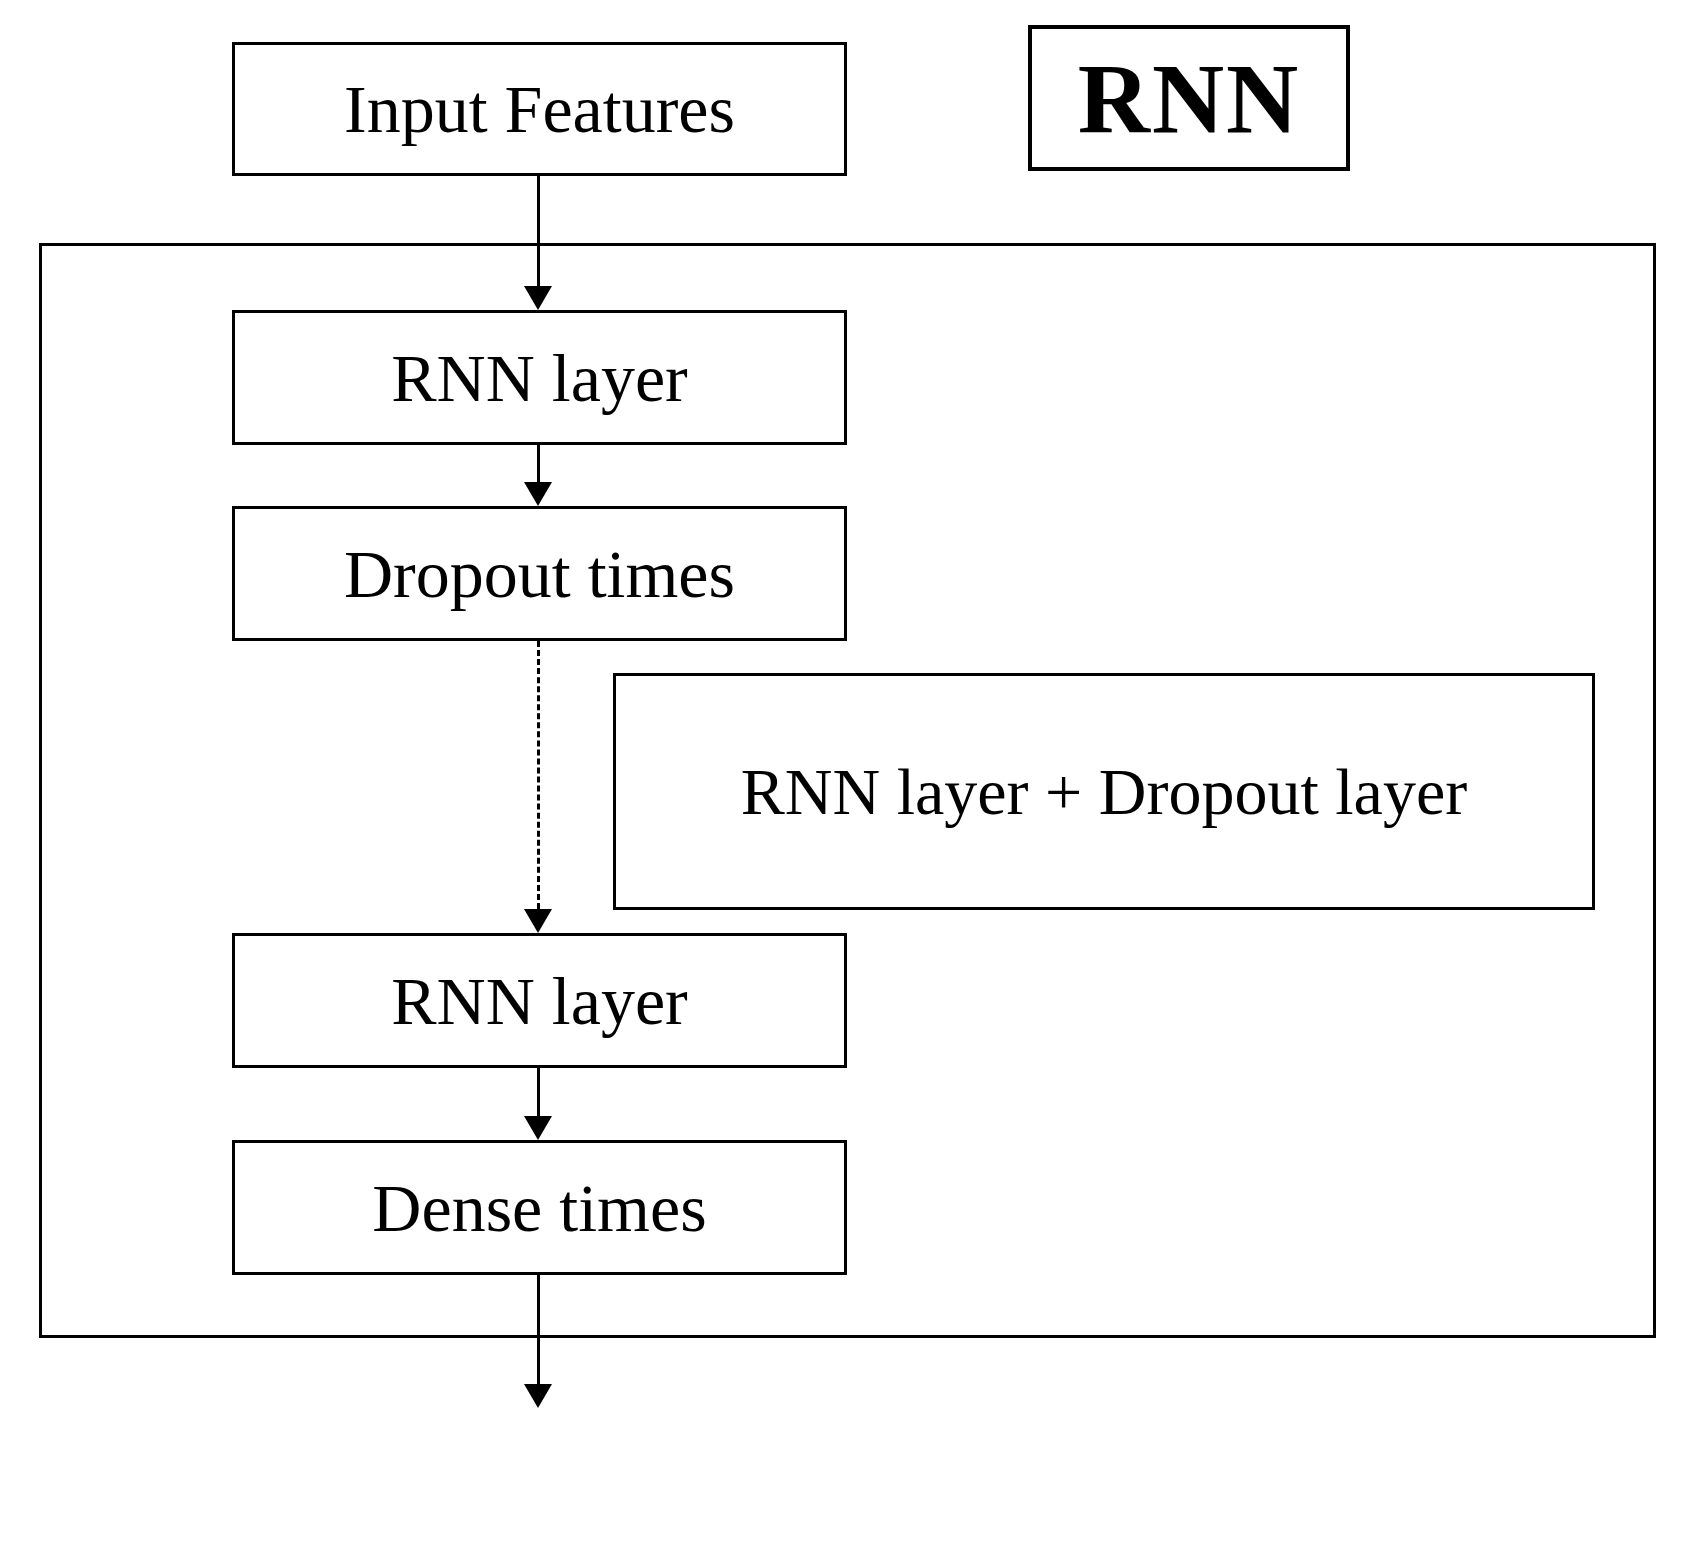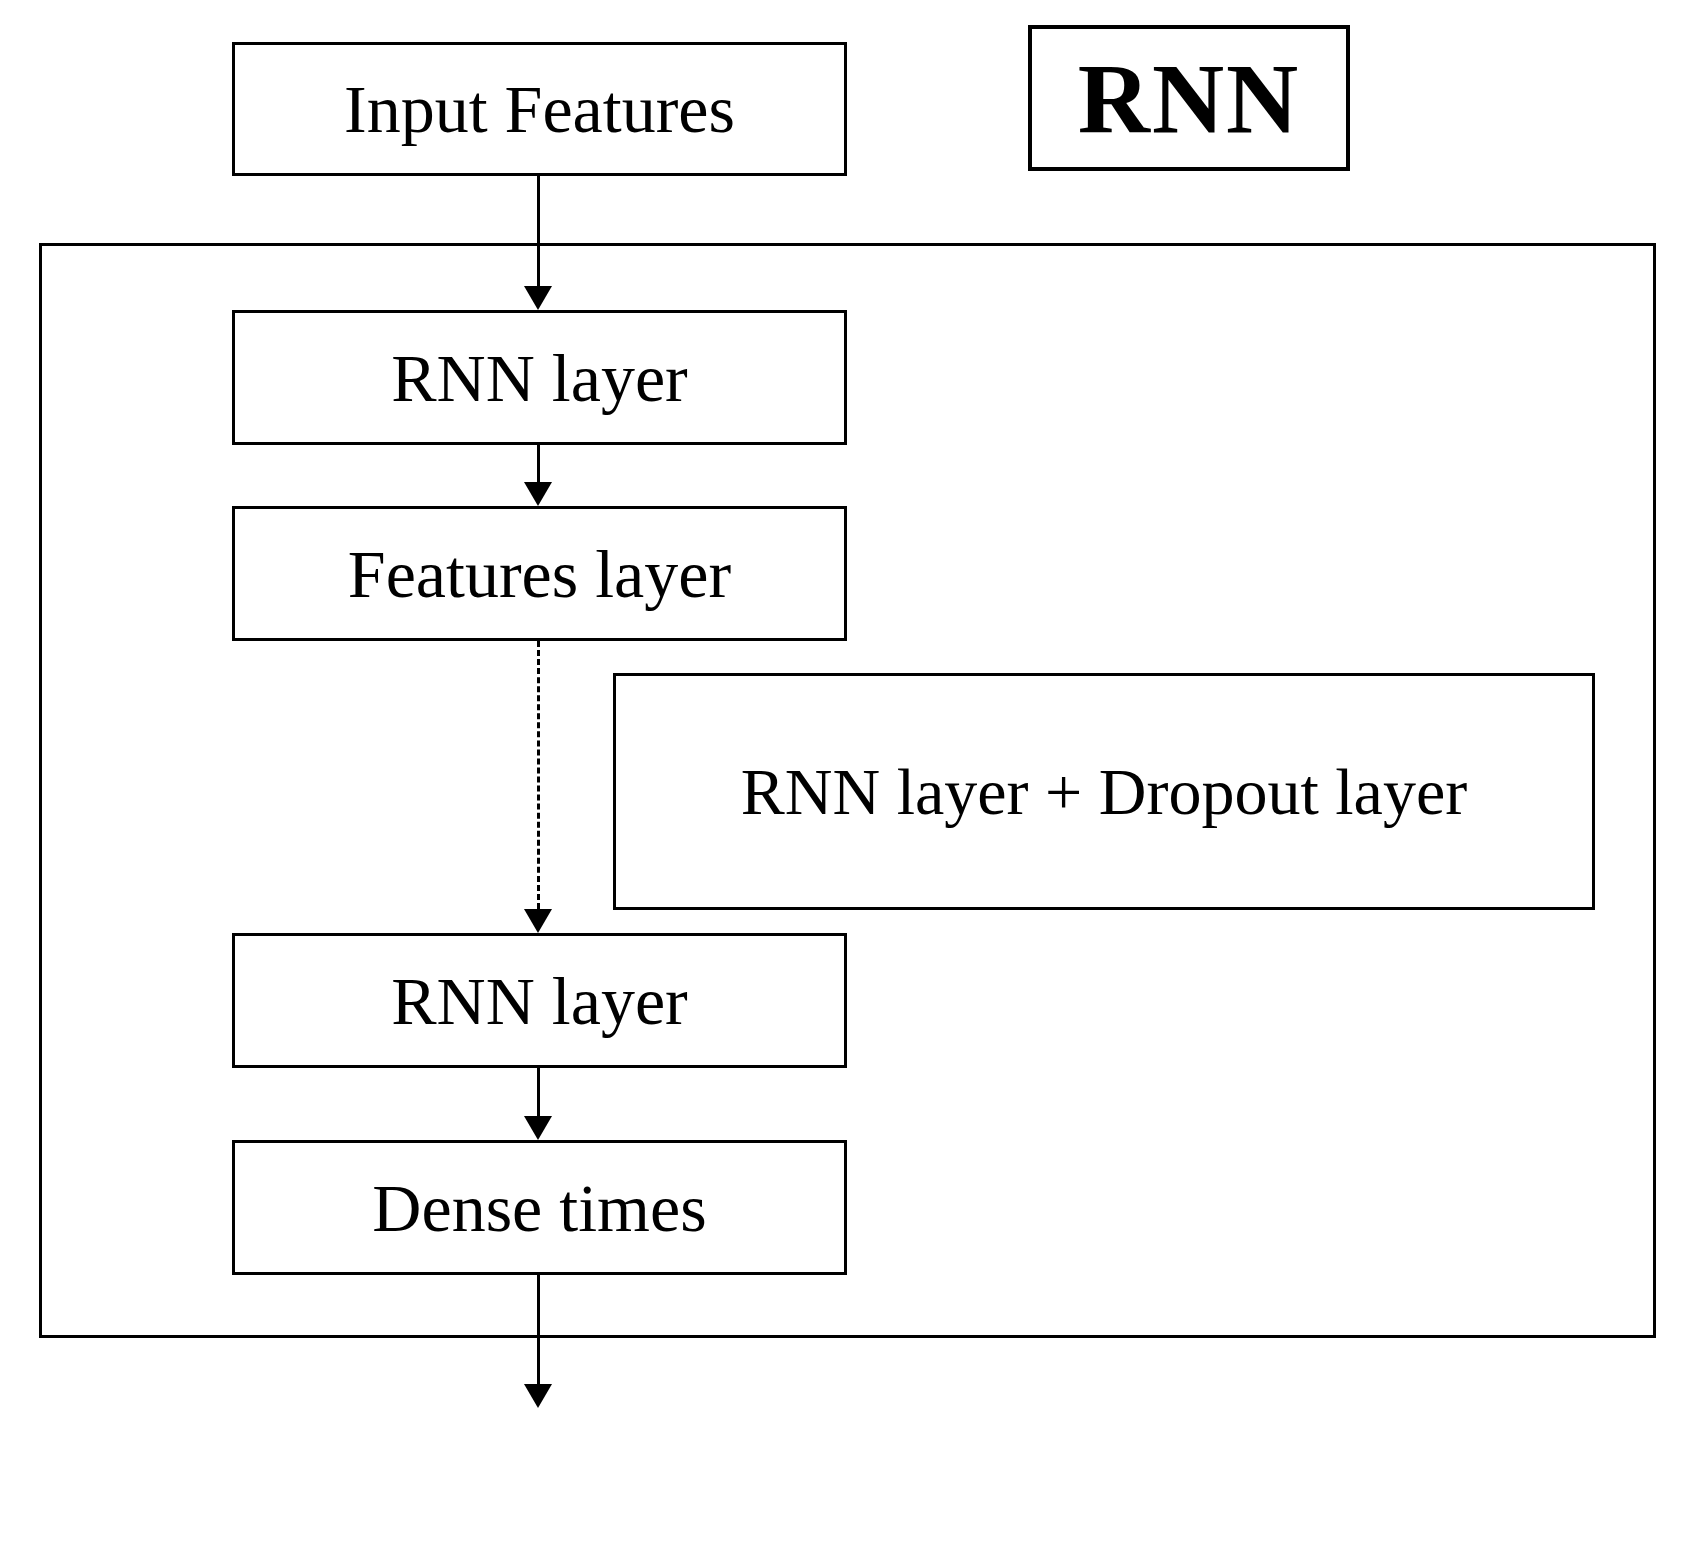--- a/index.html
+++ b/index.html
@@ -81,21 +81,21 @@
   <div class="box node" style="left:232px; top:310px; width:615px; height:135px;">
     <span>RNN layer</span>
   </div>
 
   <div>
     <div class="arrow-line" style="left:537px; top:445px; height:40px;"></div>
     <div class="arrow-head" style="left:524px; top:482px;"></div>
   </div>
 
   <div class="box node" style="left:232px; top:506px; width:615px; height:135px;">
-    <span>Features layer</span>
+    <span>Dropout times</span>
   </div>
 
   <div>
     <div class="arrow-line dashed" style="left:537px; top:641px; height:268px;"></div>
     <div class="arrow-head" style="left:524px; top:909px;"></div>
   </div>
 
   <div class="box annotation-box" style="left:613px; top:673px; width:982px; height:237px;">
     <span>RNN layer + Dropout layer</span>
   </div>

